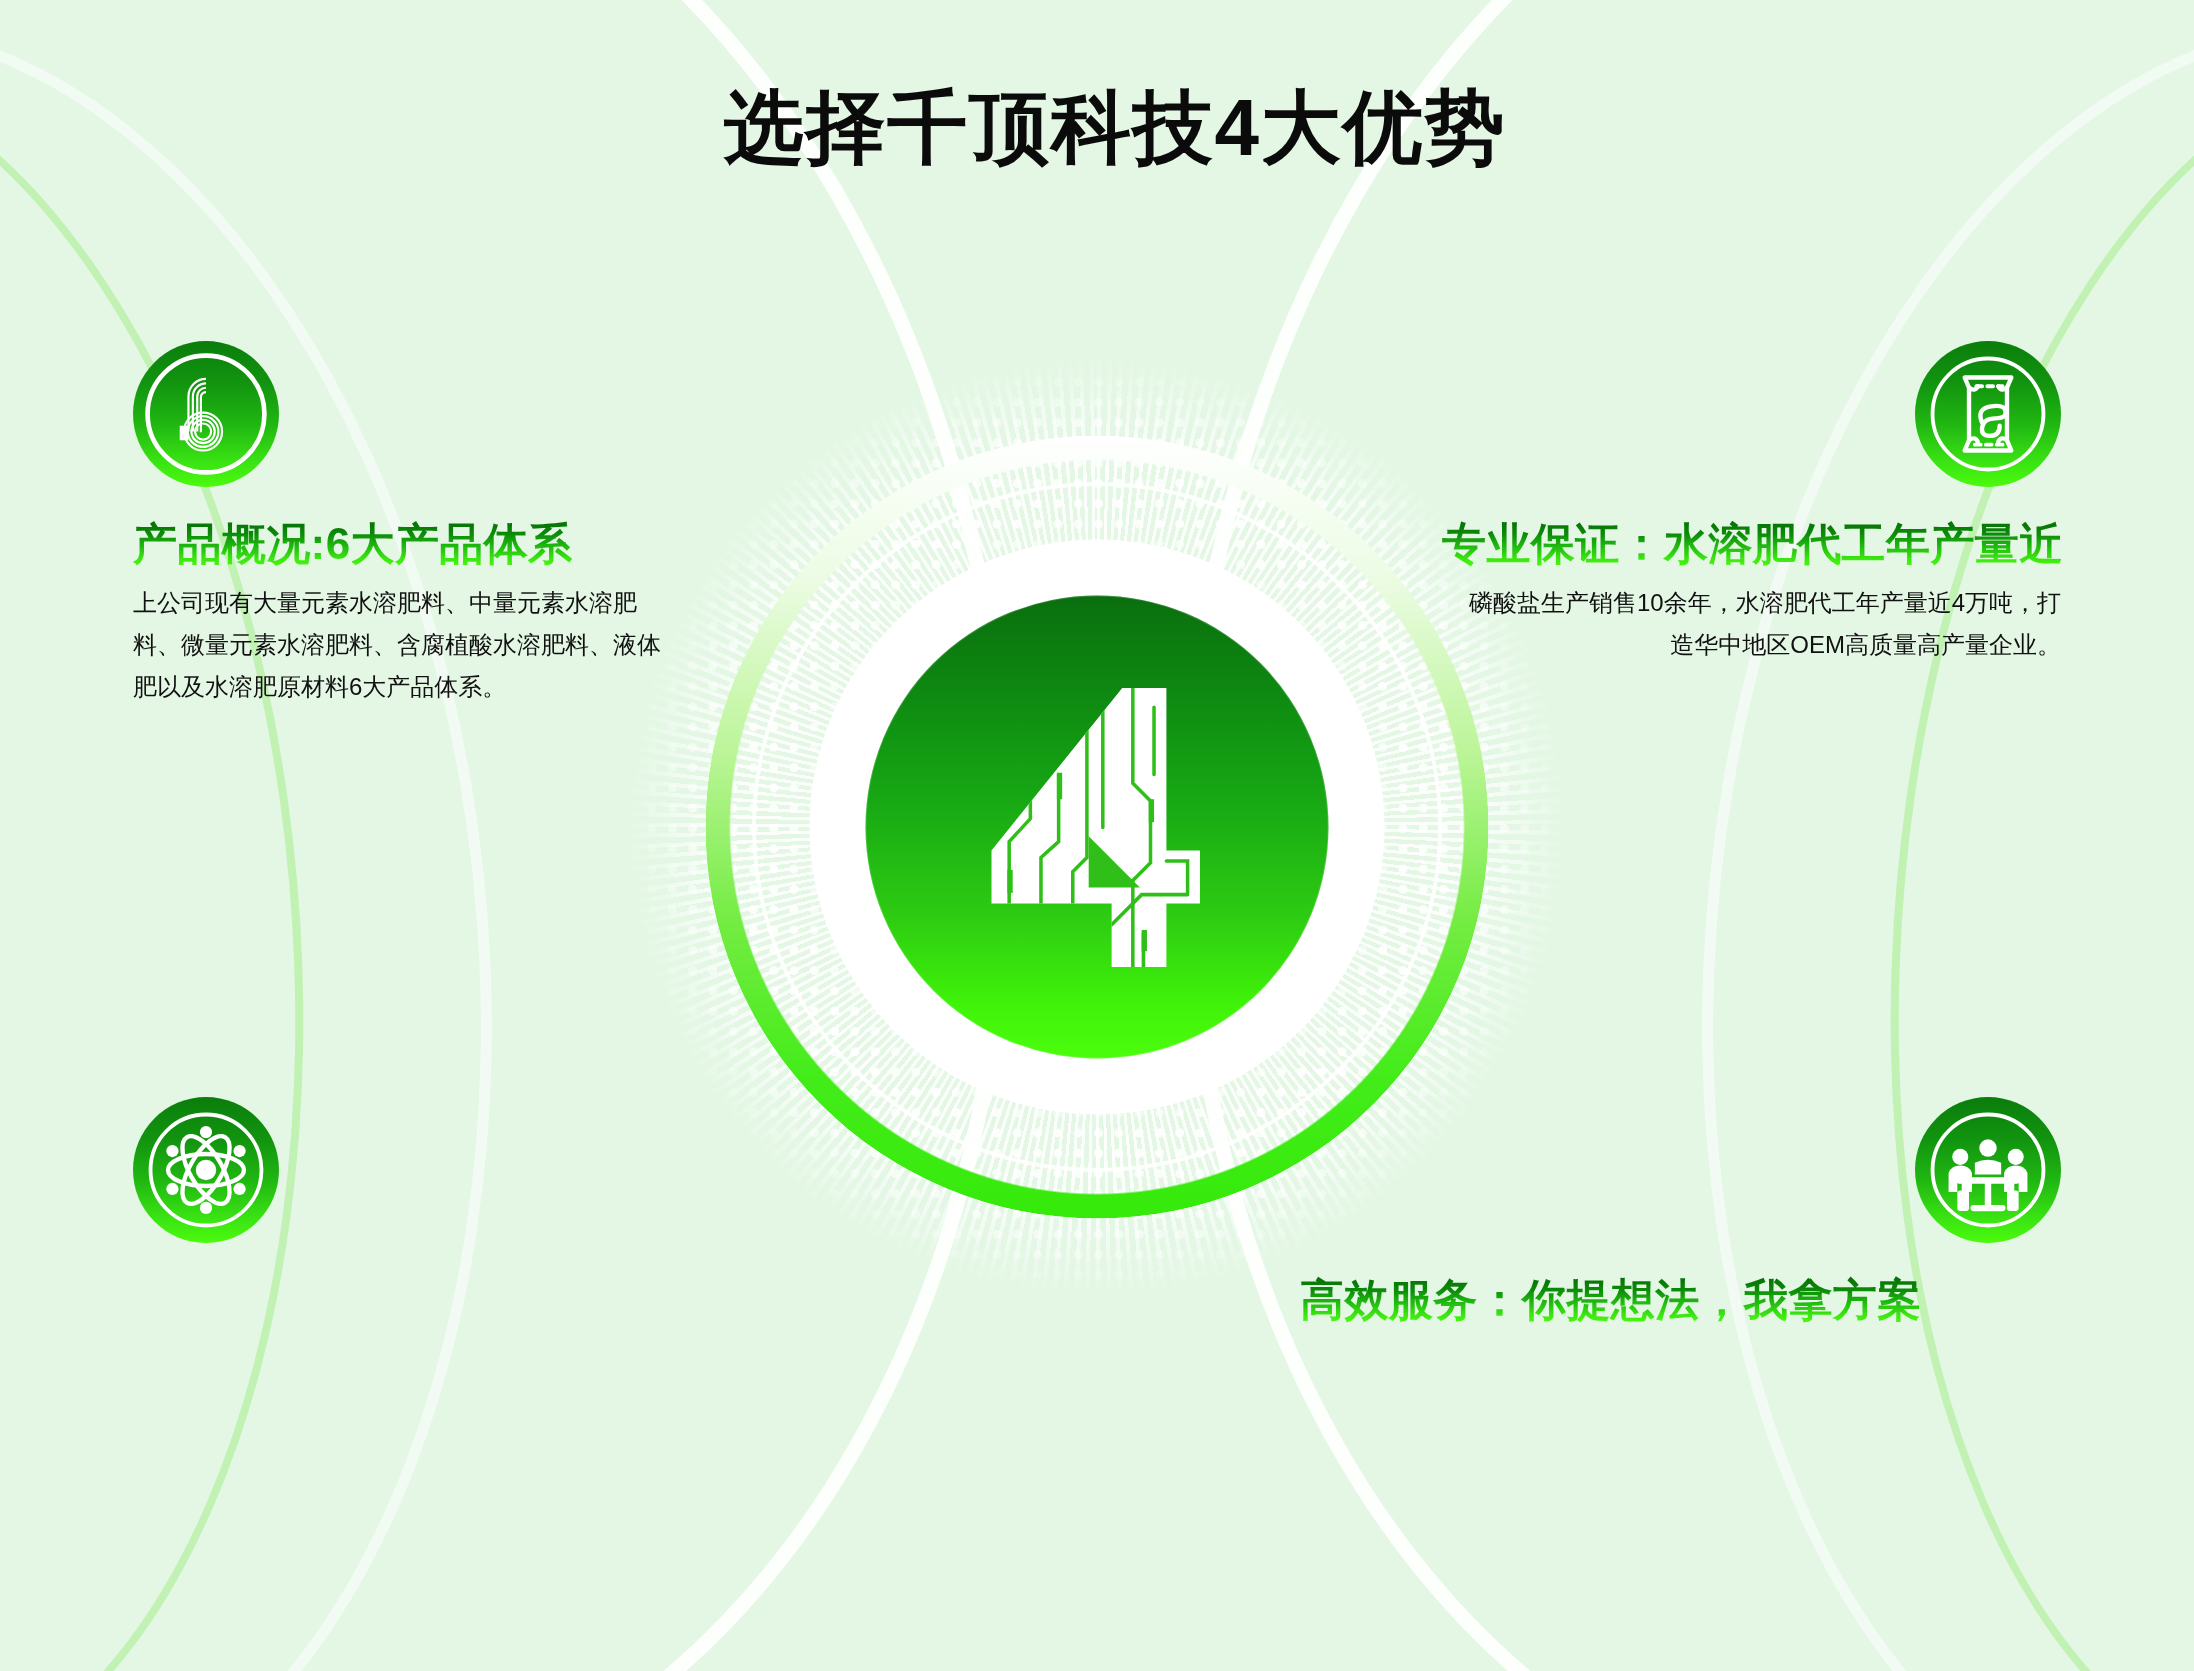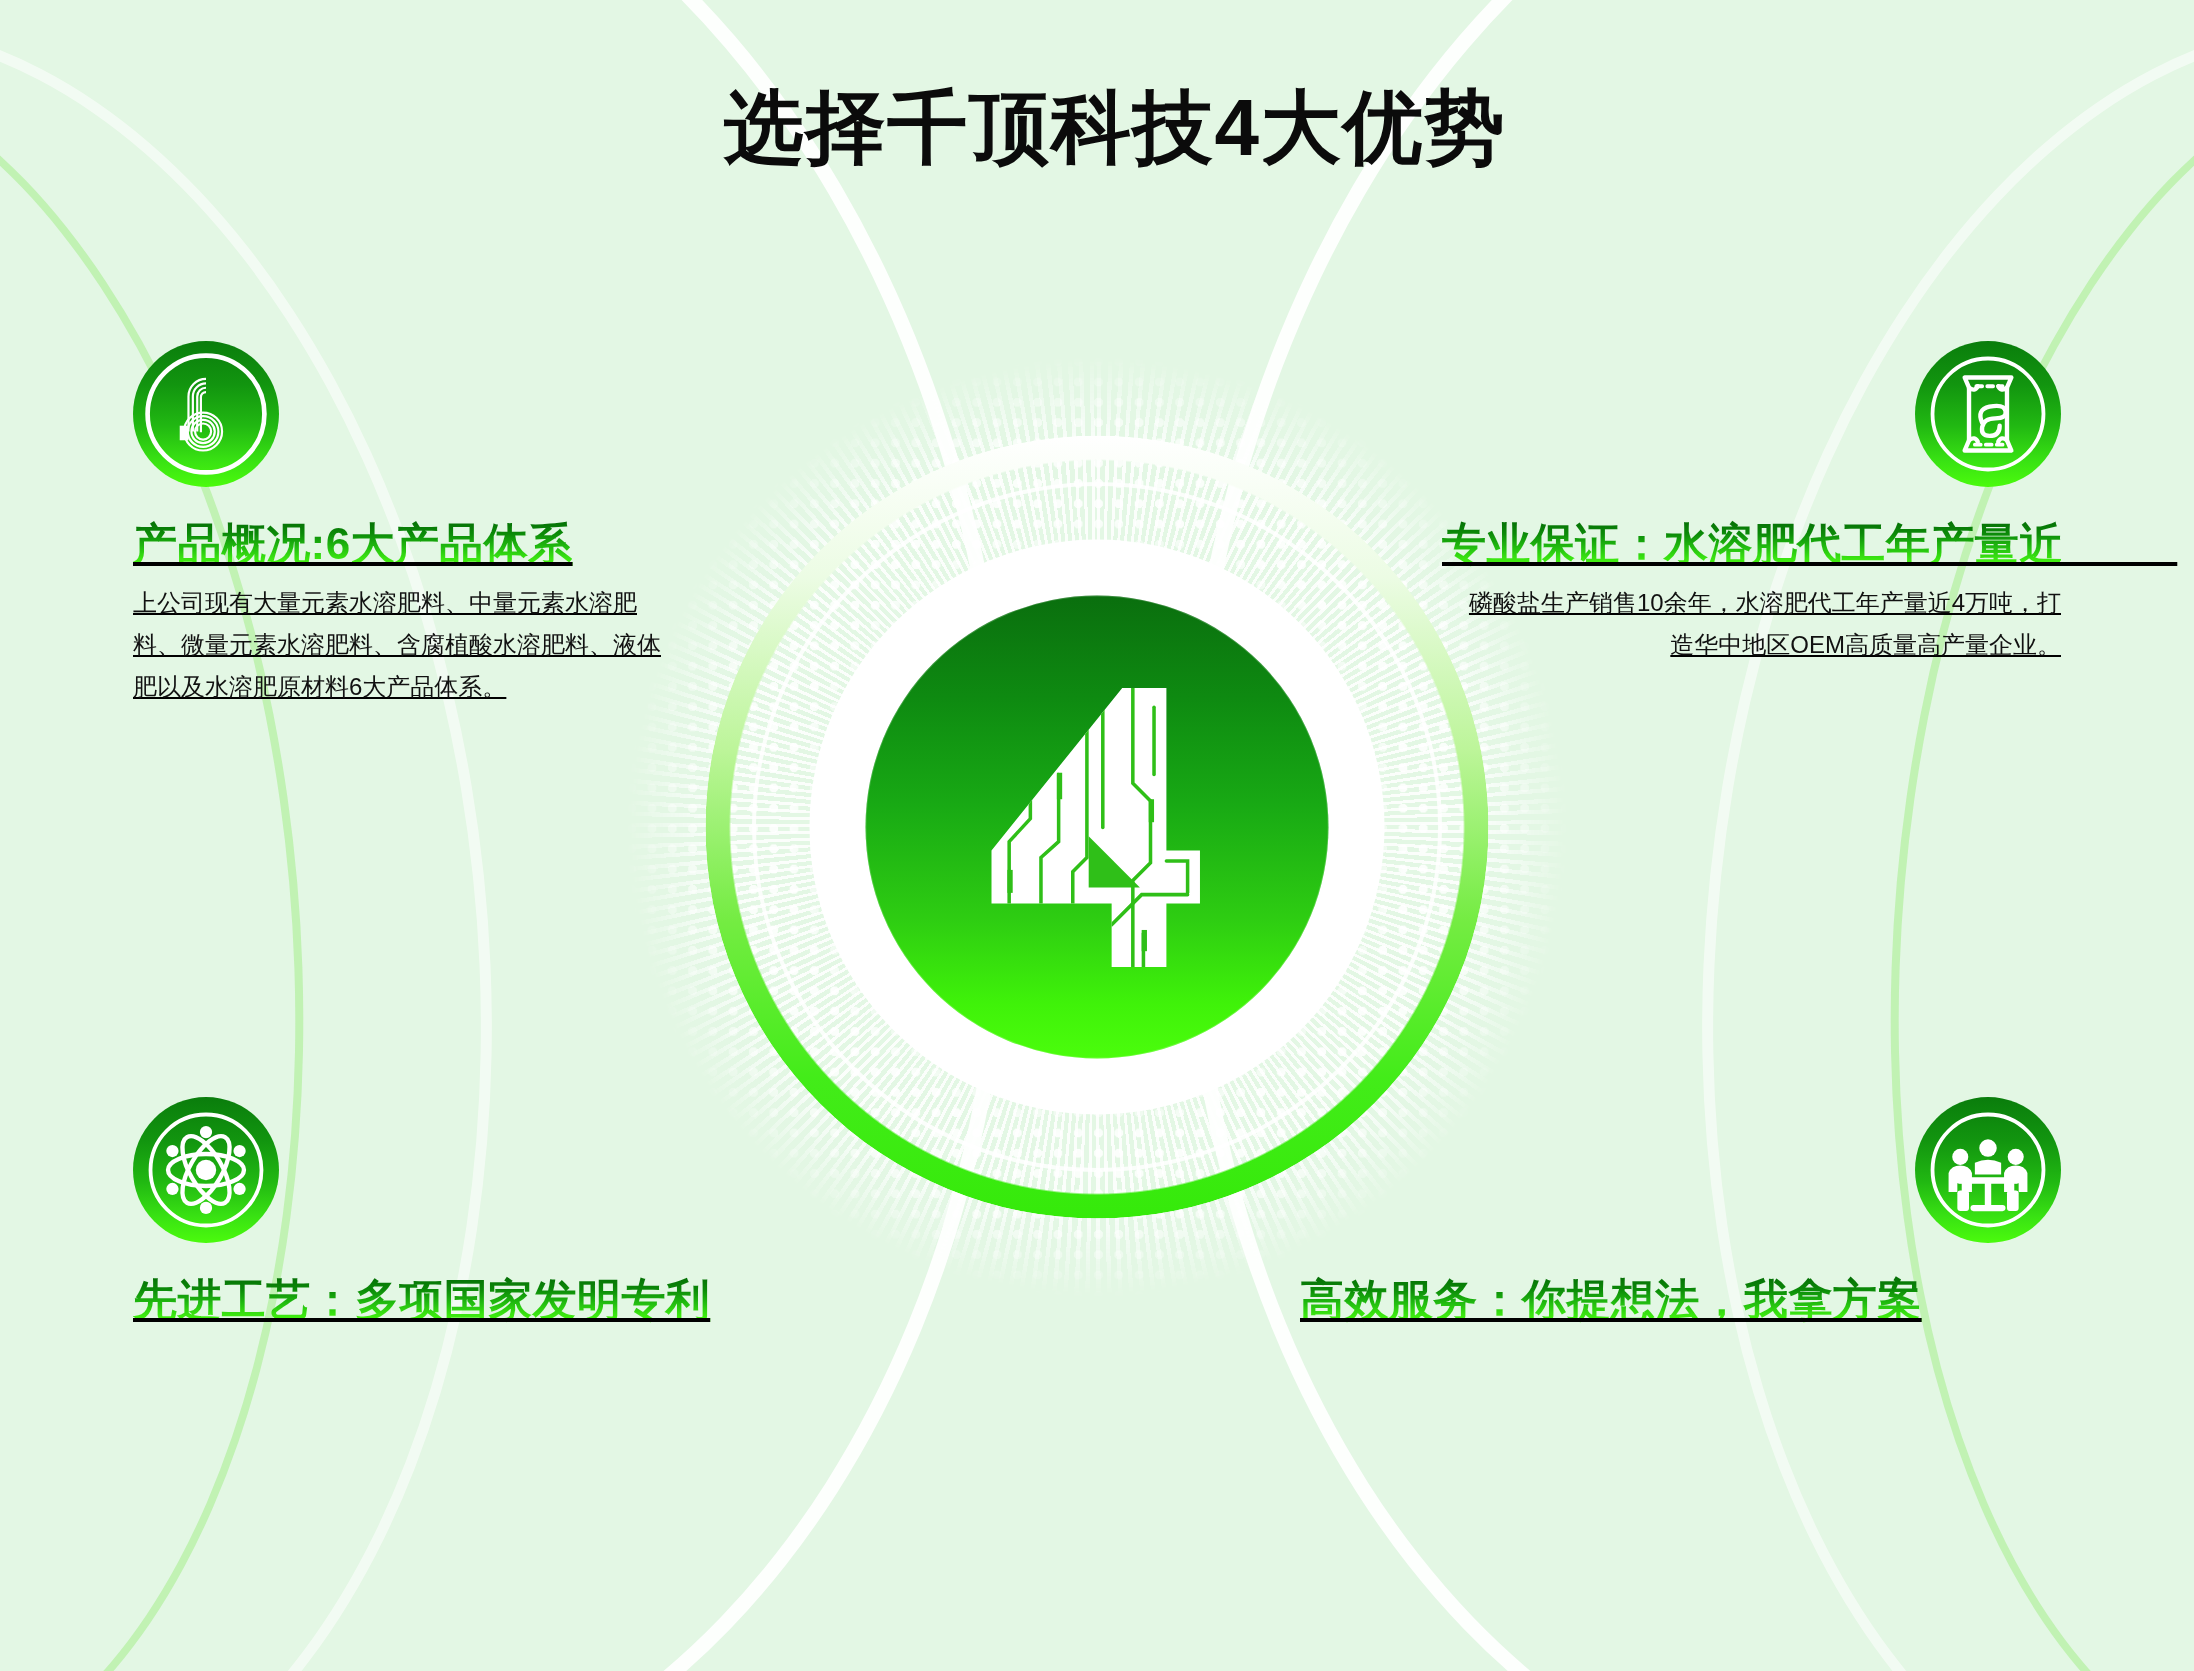--- a/index.html
+++ b/index.html
@@ -117,21 +117,21 @@
     box-shadow:0 0 0 0.9px rgba(255,255,255,.2) inset;
   }
   .core-number{
     position:absolute;left:50%;top:50%;
     transform:translate(-50%,-50%);
     width:283px;height:318px;
   }
   .core-number svg{width:100%;height:100%;display:block;}
 
   
-  .quad{position:absolute;text-decoration:underline;}
+  .quad{position:absolute;}
   .q-tl{left:133px;top:341px;width:575px;}
   .q-tr{right:133px;top:341px;width:619px;text-align:right;}
   .q-bl{left:133px;top:1097px;width:752px;}
   .q-br{right:133px;top:1097px;width:761px;text-align:left;}
 
   .icon-badge{
     width:146px;height:146px;border-radius:50%;
     background:linear-gradient(180deg,#0a7d0c 0%,#12950f 30%,#21b812 58%,#39e213 82%,#4bfb0d 100%);
     position:relative;display:block;
   }
@@ -286,21 +286,20 @@
       <g fill="#ffffff">
         <circle cx="50" cy="24" r="4.2"></circle>
         <circle cx="27" cy="37" r="4.2"></circle>
         <circle cx="27" cy="63" r="4.2"></circle>
         <circle cx="50" cy="76" r="4.2"></circle>
         <circle cx="73" cy="63" r="4.2"></circle>
         <circle cx="73" cy="37" r="4.2"></circle>
       </g>
     </svg>
   </div>
-  <div class="head">先进工艺：多项国家发明专利</div>
 </div>
 
 <div class="quad q-br">
   <div class="icon-badge">
     <svg viewBox="0 0 100 100" xmlns="http://www.w3.org/2000/svg">
       <circle cx="50" cy="50" r="38" fill="none" stroke="#ffffff" stroke-width="2.6"></circle>
       <g fill="#ffffff">
         <circle cx="50" cy="35" r="6"></circle>
         <path d="M41 45 q9 -4 18 0 l0 8 l-18 0 z"></path>
         <rect x="29" y="55" width="42" height="4.5" rx="2.2"></rect>

